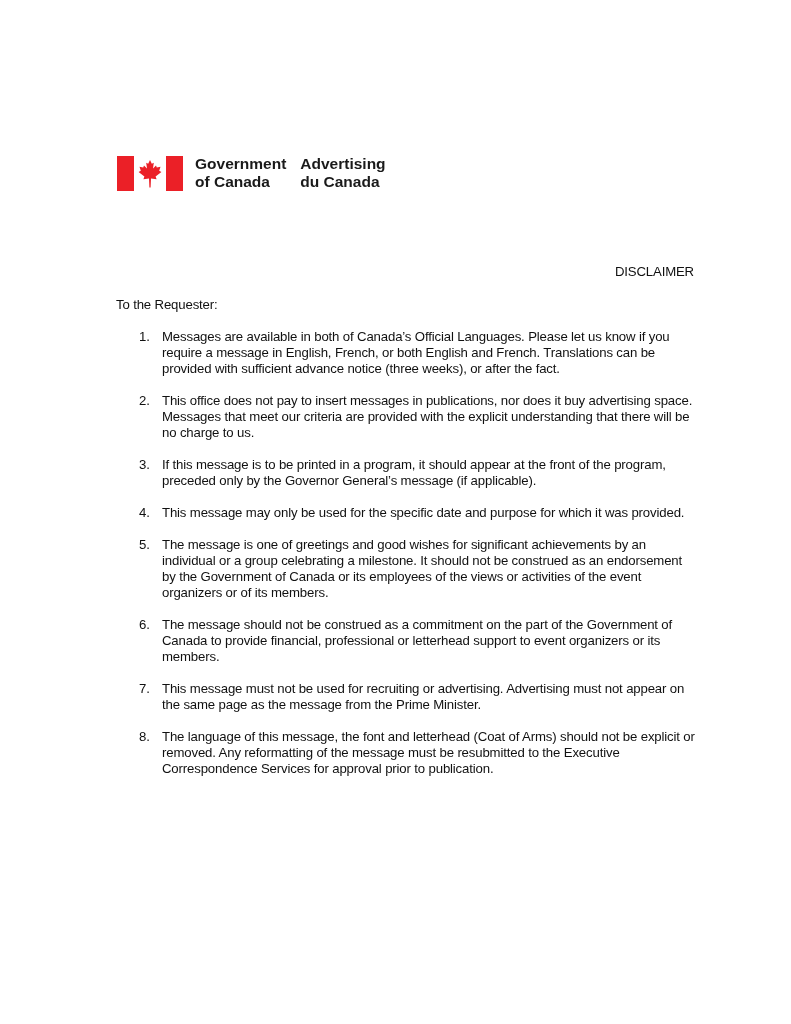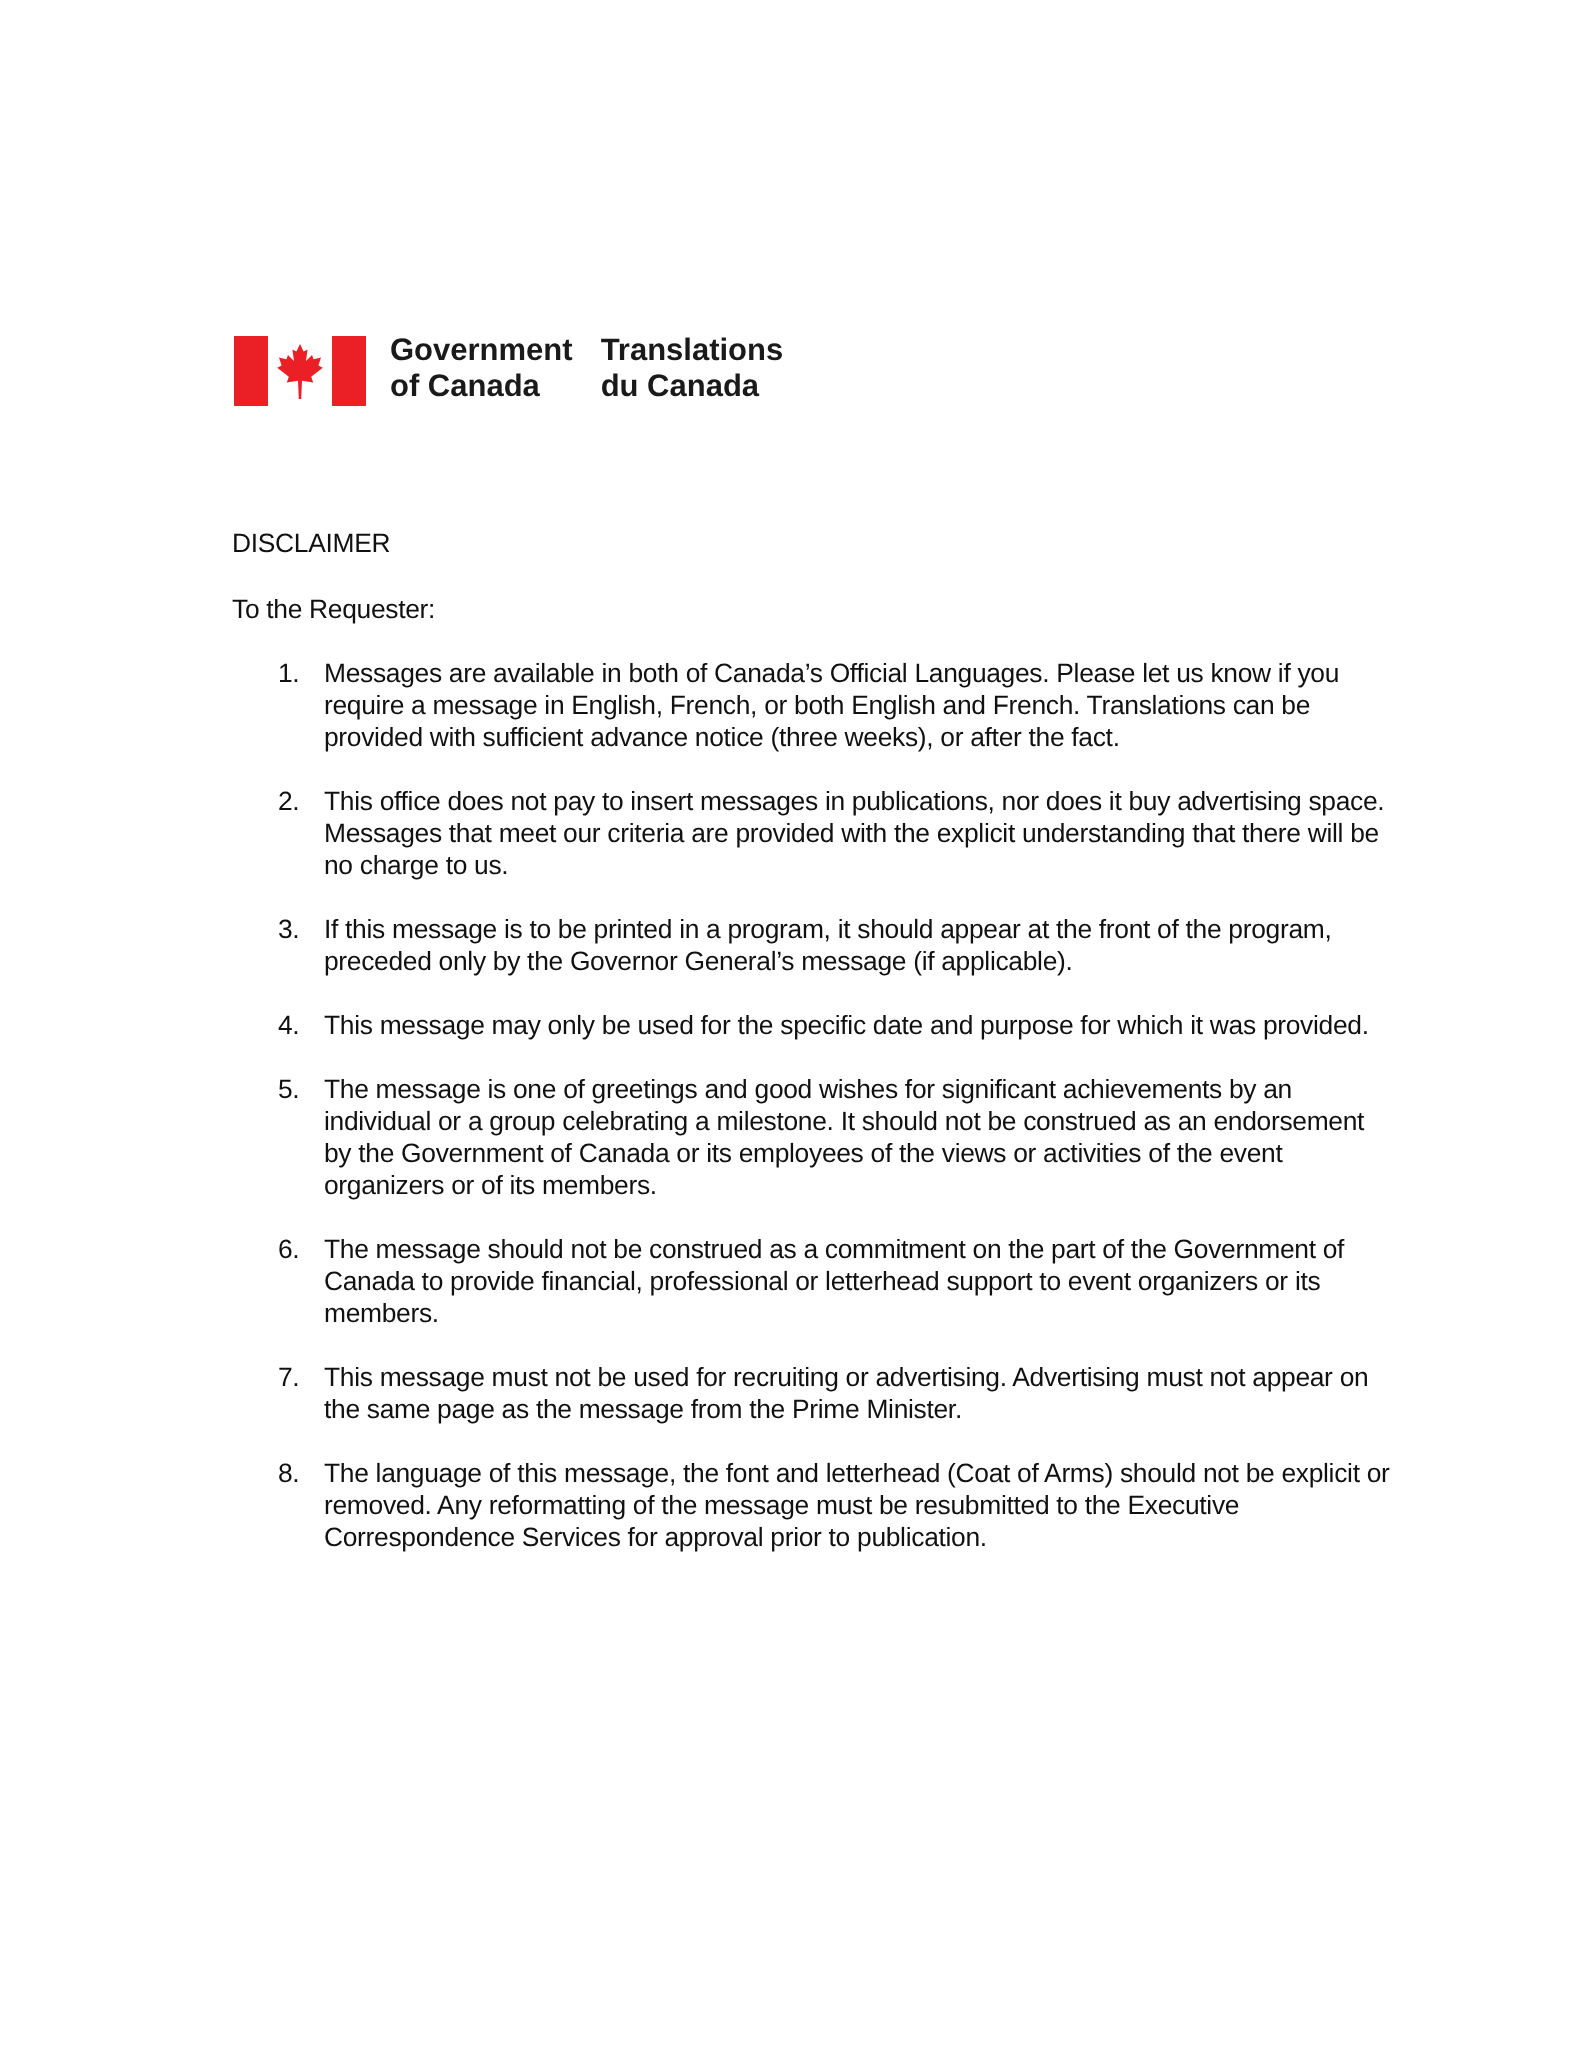--- a/index.html
+++ b/index.html
@@ -11,21 +11,21 @@
     width: 791px;
     height: 1024px;
     position: relative;
     overflow: hidden;
     font-family: "Liberation Sans", "DejaVu Sans", sans-serif;
     color: #111111;
   }
   .letterhead {
     position: absolute;
     left: 117px;
-    top: 167px;
+    top: 155px;
     height: 36px;
     display: flex;
     align-items: center;
   }
   .flag {
     position: relative;
     width: 66px;
     height: 35px;
     margin-right: 12px;
   }
@@ -60,21 +60,21 @@
     position: absolute;
     left: 116px;
     top: 264px;
     width: 580px;
     font-family: "Liberation Sans", sans-serif;
     font-size: 13.2px;
     line-height: 16px;
     letter-spacing: -0.15px;
   }
   .title {
-    text-align: left;
+    text-align: right;
     margin: 0 0 17px 0;
     padding-left: 0;
     width: 578px;
   }
   .greeting { margin: 0 0 16px 0; }
   .intro { margin: 0 0 16px 0; }
   ol.conditions {
     list-style: none;
     margin: 0;
     padding: 0;
@@ -103,21 +103,21 @@
       <path fill="#eb2027" d="M12 0 L13.8 3.8 L15.8 2.8 L15 8.5 L18 5.5 L18.8 7.6 L22.5 6.8 L21.2 10.8 L23.4 11.9 L17.6 16.4 L18.6 19.3 L13 18.4 L12.6 27.5 L11.4 27.5 L11 18.4 L5.4 19.3 L6.4 16.4 L0.6 11.9 L2.8 10.8 L1.5 6.8 L5.2 7.6 L6 5.5 L9 8.5 L8.2 2.8 L10.2 3.8 Z"></path>
     </svg>
     <div class="bar right"></div>
   </div>
   <div class="wordmark">
     <div class="col">
       <div>Government</div>
       <div>of Canada</div>
     </div>
     <div class="col">
-      <div>Translations</div>
+      <div>Advertising</div>
       <div>du Canada</div>
     </div>
   </div>
 </div>
 
 <div class="doc">
   <div class="title">DISCLAIMER</div>
   <p class="greeting">To the Requester:</p>
   <ol class="conditions">
     <li>

